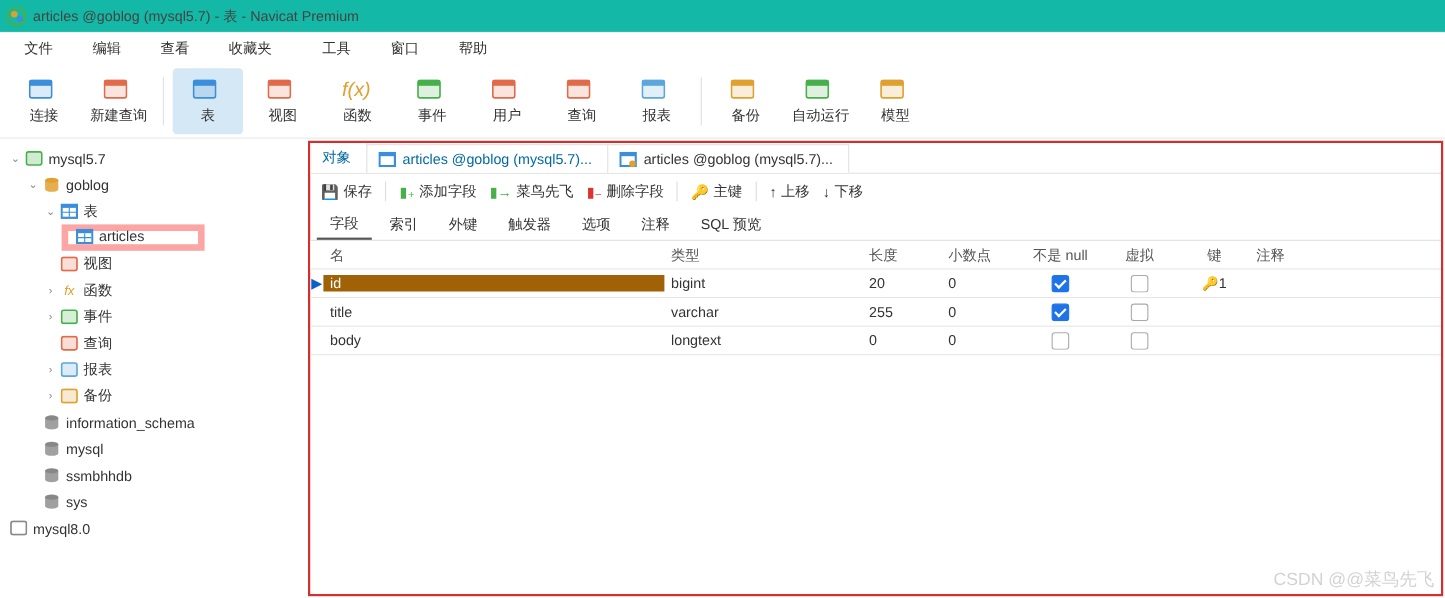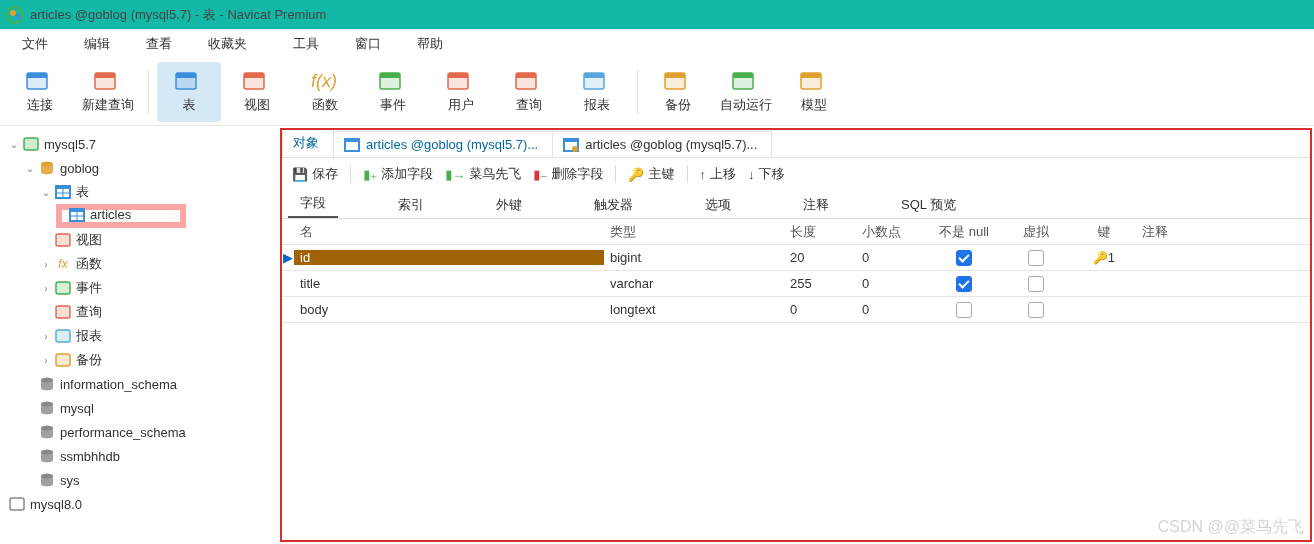--- a/index.html
+++ b/index.html
@@ -23,21 +23,21 @@
   .redbox { border: 6px solid #fca5a5; align-items: flex-end; }
   .content { flex: 1; border: 2px solid #d62d2d; border-left-width: 2px; margin: 2px 2px 2px 0; position: relative; background: #fff; overflow: hidden; }
   .tabs { display: flex; height: 28px; align-items: flex-end; border-bottom: 1px solid #e2e2e2; }
   .tab { padding: 5px 14px 5px 10px; display: flex; align-items: center; border: 1px solid #e2e2e2; border-bottom: none; background: #fff; margin-right: -1px; }
   .tab.inactive { color: #0369a1; }
   .tab.active { background: #fff; }
   .tab .ticon2 { width: 16px; height: 14px; margin-right: 6px; display: inline-flex; }
   .actionbar { height: 32px; display: flex; align-items: center; padding: 0 6px; gap: 4px; }
   .actbtn { display: flex; align-items: center; padding: 2px 4px; gap: 4px; }
   .asep { width: 1px; height: 18px; background: #ddd; margin: 0 4px; }
-  .subtabs { display: flex; height: 28px; align-items: flex-end; padding: 0 6px; gap: 44px; }
+  .subtabs { display: flex; height: 28px; align-items: center; padding: 0 6px; }
   .subtab { padding: 4px 12px; margin-right: 4px; }
   .subtab.active { border-bottom: 2px solid #555; }
   .grid { border-top: 1px solid #ddd; }
   .gridhdr, .gridrow { display: flex; align-items: center; height: 26px; border-bottom: 1px solid #e6e6e6; }
   .gridhdr { background: #fff; color: #555; }
   .cell { padding: 0 6px; overflow: hidden; white-space: nowrap; }
   .c-name { width: 310px; } .c-type { width: 180px; } .c-len { width: 72px; } .c-dec { width: 72px; } .c-null { width: 72px; text-align: center; } .c-virt { width: 72px; text-align: center; } .c-key { width: 64px; text-align: center; } .c-comm { flex: 1; }
   .gridrow.selected .c-name { background: #a16207; color: #fff; }
   .rowmark { width: 12px; text-align: center; color: #0a62c9; }
   .chk { display: inline-block; width: 16px; height: 16px; border: 1px solid #aaa; border-radius: 3px; vertical-align: middle; background: #fff; position: relative; }
@@ -312,30 +312,20 @@
         </div>
         <div class="treerow ind2">
           <span class="arrow"></span>
           <span class="treeicon">
             <svg class="svg-db" viewBox="0 0 16 14">
               <ellipse cx="8" cy="3" rx="6" ry="2.4" fill="#888"></ellipse>
               <path d="M2 3v8c0 1.3 2.7 2.4 6 2.4s6-1.1 6-2.4V3" fill="#888" opacity=".8"></path>
             </svg>
           </span>
           <span>mysql</span>
-        </div>
-        <div class="treerow ind2">
-          <span class="arrow"></span>
-          <span class="treeicon">
-            <svg class="svg-db" viewBox="0 0 16 14">
-              <ellipse cx="8" cy="3" rx="6" ry="2.4" fill="#888"></ellipse>
-              <path d="M2 3v8c0 1.3 2.7 2.4 6 2.4s6-1.1 6-2.4V3" fill="#888" opacity=".8"></path>
-            </svg>
-          </span>
-          <span>performance_schema</span>
         </div>
         <div class="treerow ind2">
           <span class="arrow"></span>
           <span class="treeicon">
             <svg class="svg-db" viewBox="0 0 16 14">
               <ellipse cx="8" cy="3" rx="6" ry="2.4" fill="#888"></ellipse>
               <path d="M2 3v8c0 1.3 2.7 2.4 6 2.4s6-1.1 6-2.4V3" fill="#888" opacity=".8"></path>
             </svg>
           </span>
           <span>ssmbhhdb</span>

